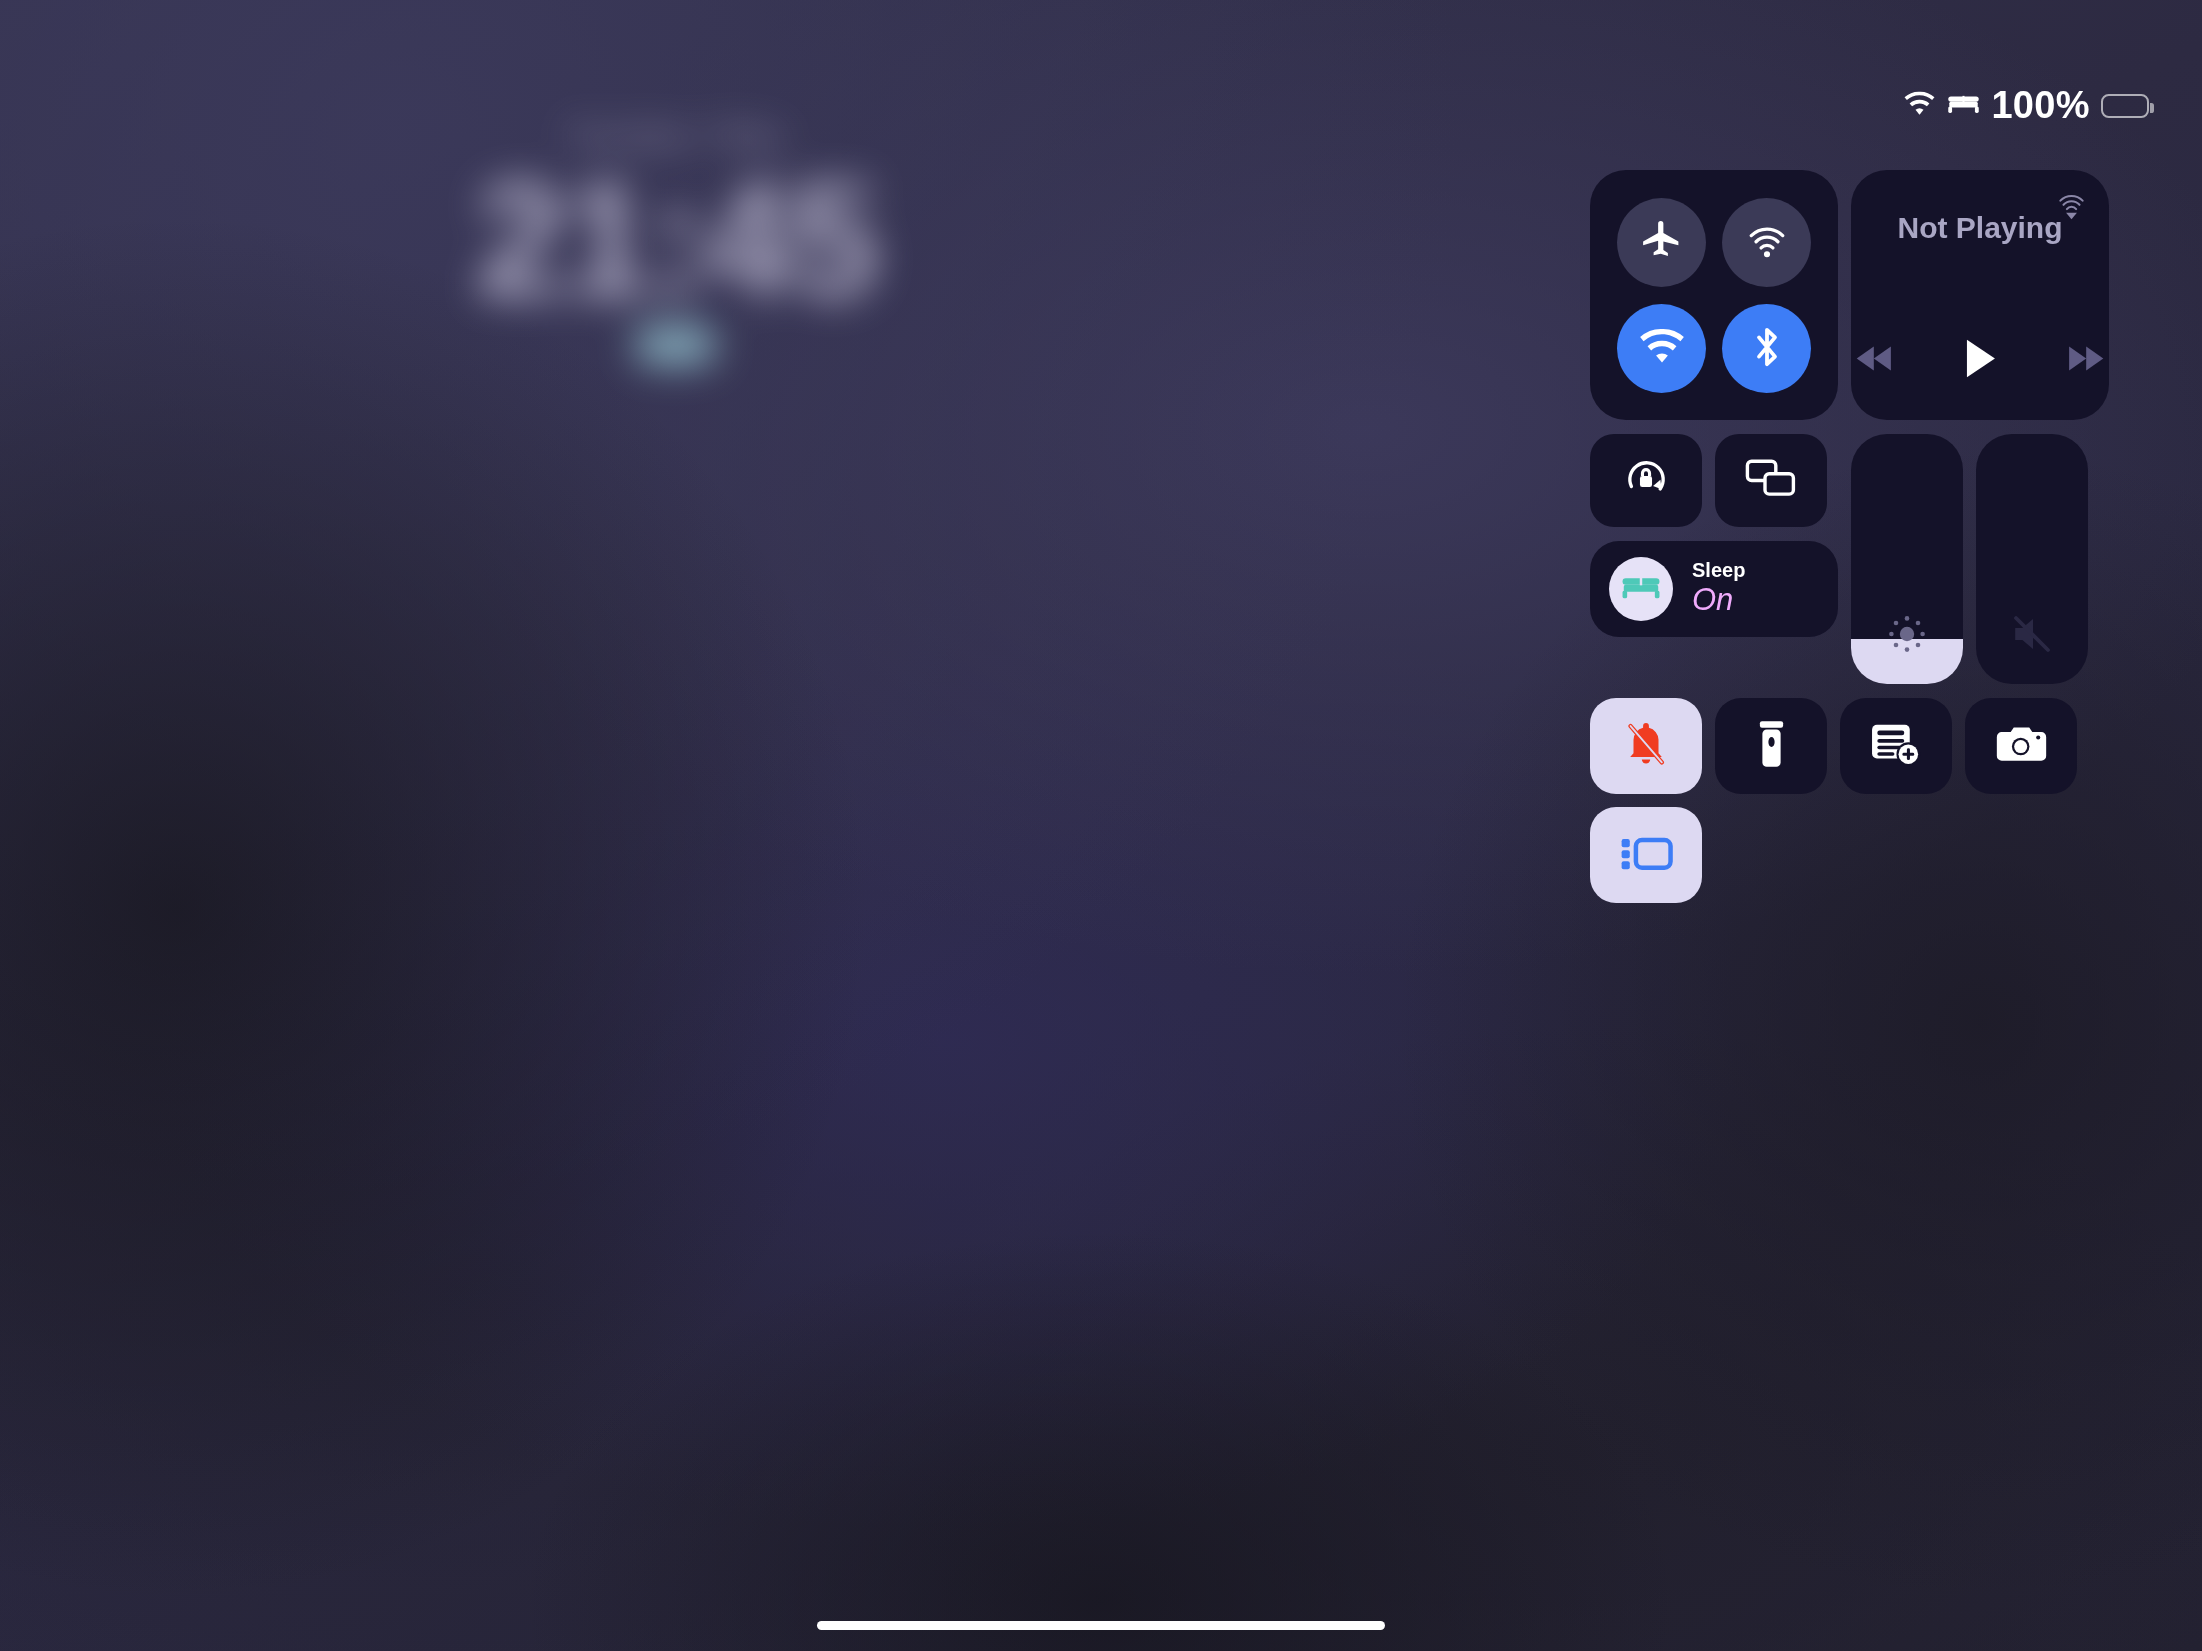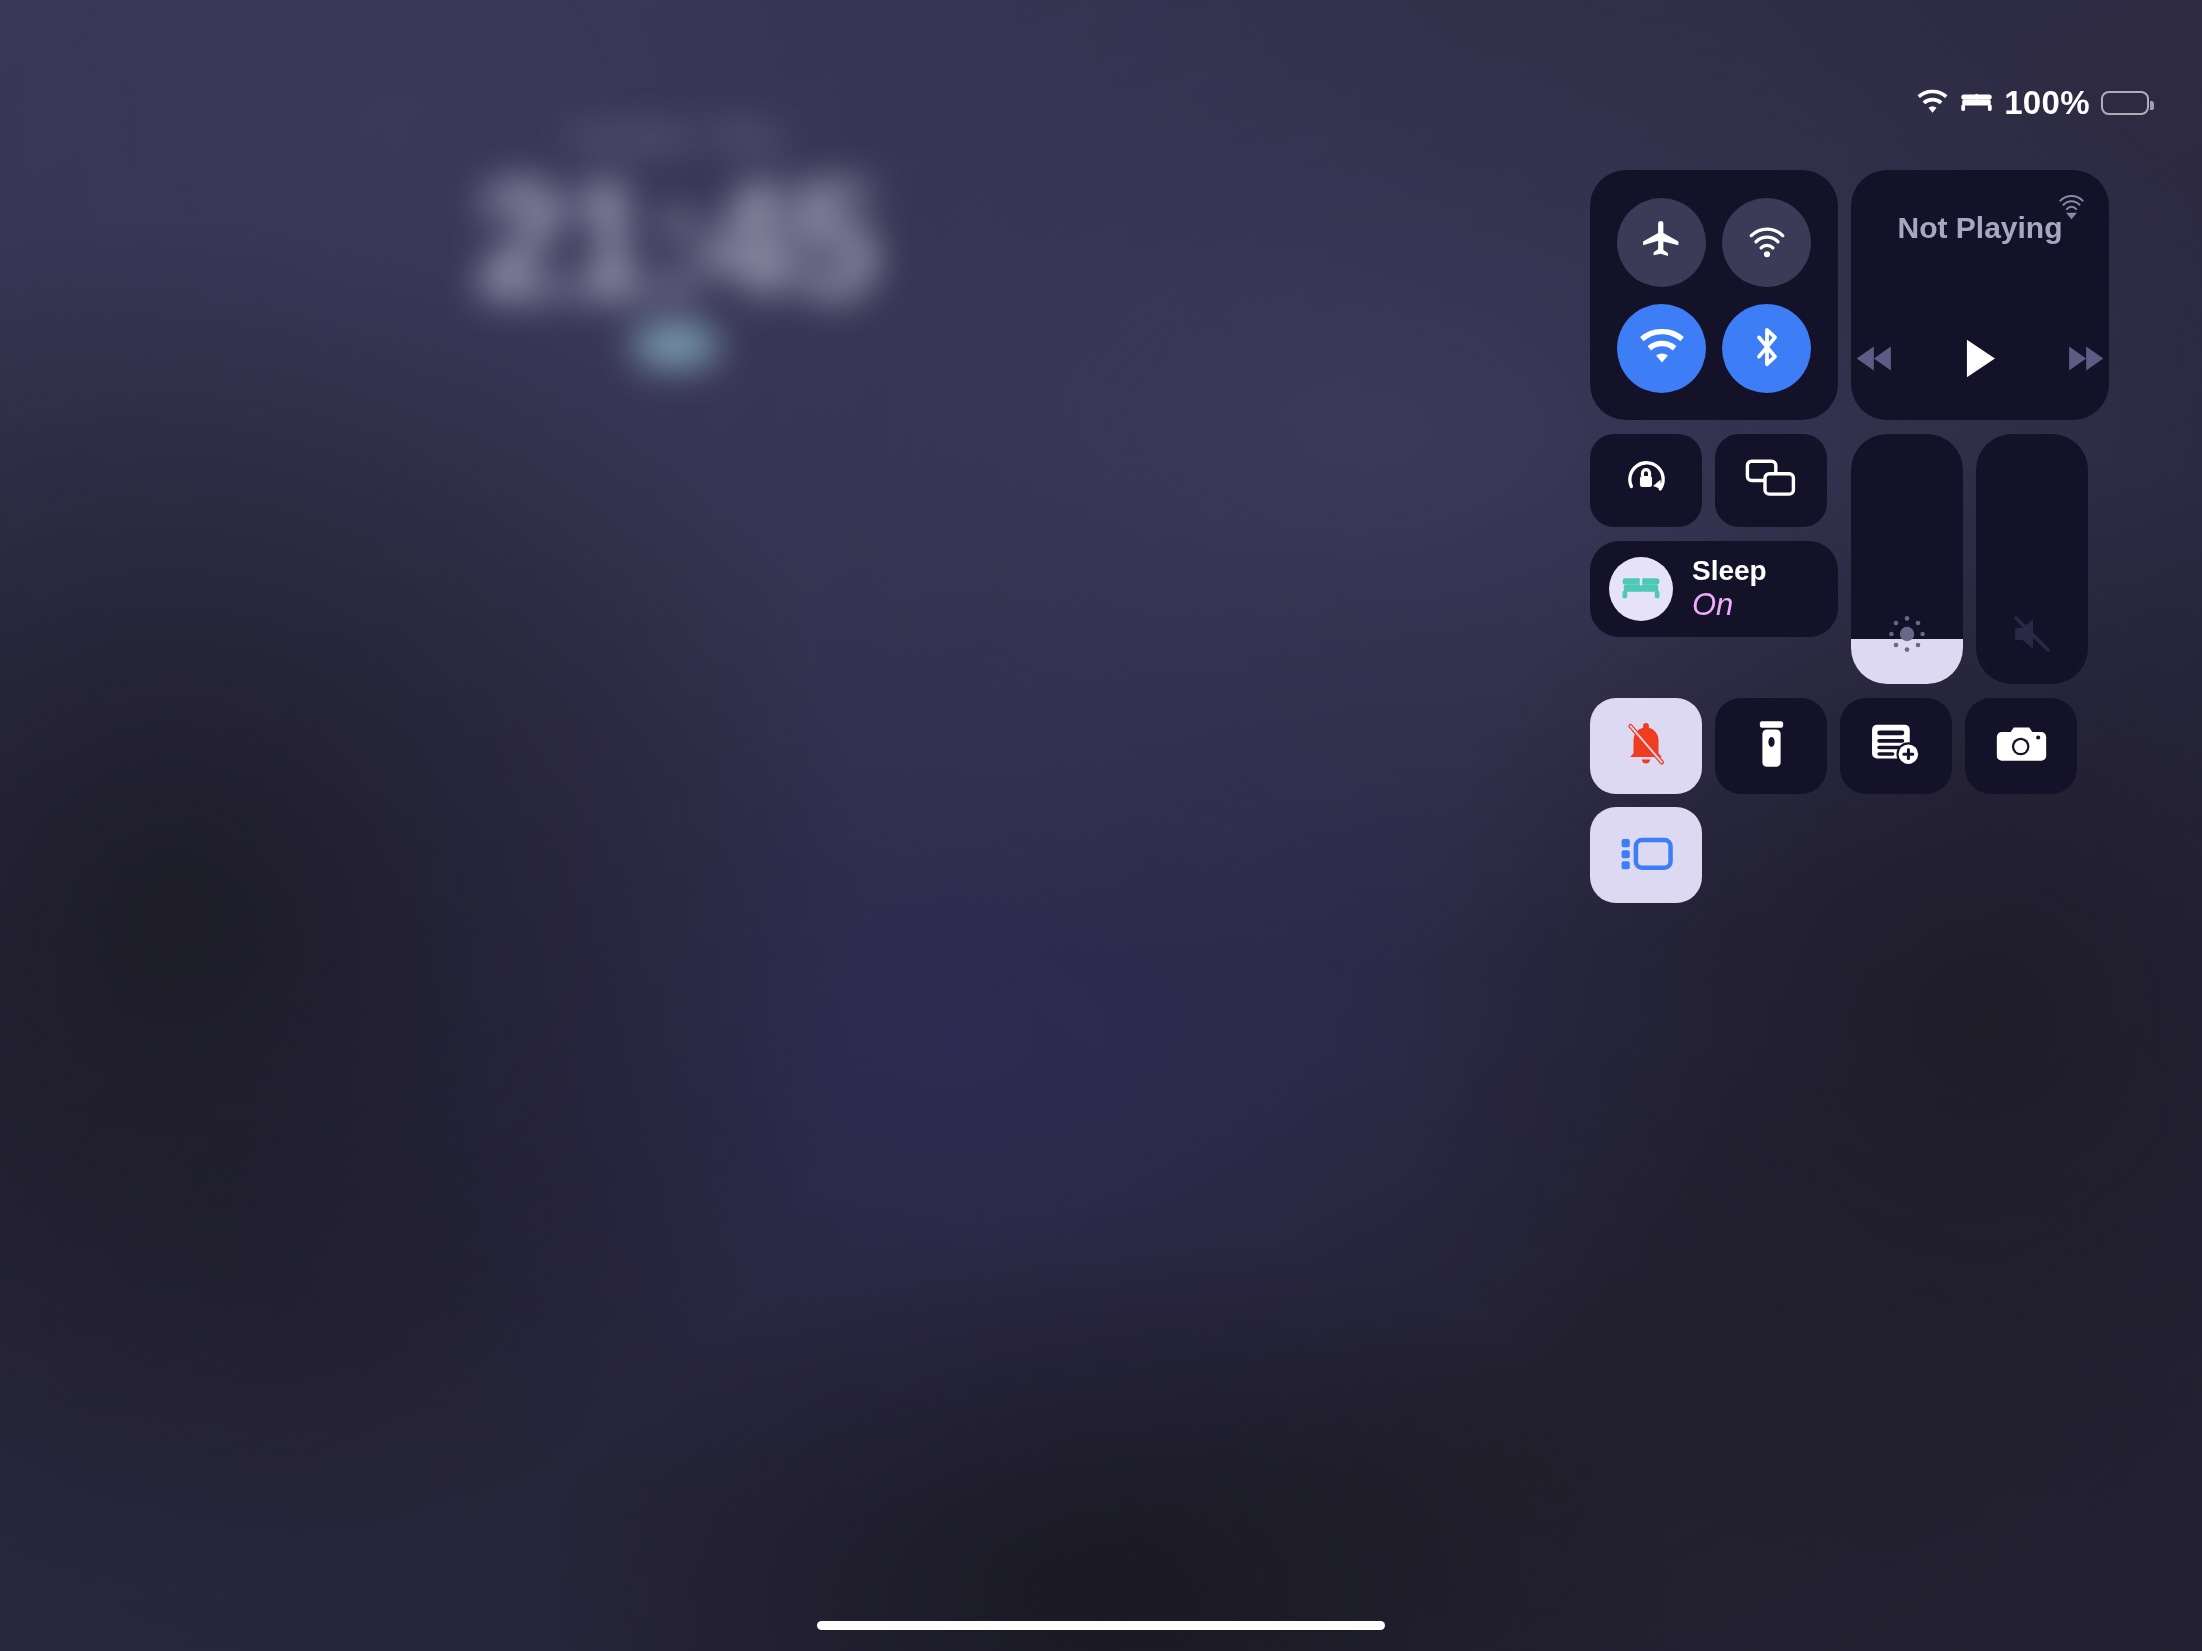--- a/index.html
+++ b/index.html
@@ -48,21 +48,21 @@
     margin:3.4px auto 0; width:83px; height:40px; border-radius:22.4px;
     background:#9fd2dd; opacity:.85;
   }
 
   
   #statusbar{
     position:absolute; right:53px; top:84px;
     display:flex; align-items:center; gap:11.2px;
     color:#ffffff;
   }
-  #statusbar .sb-pct{ font-size:33px; font-weight:600; letter-spacing:0.3px; }
+  #statusbar .sb-pct{ font-size:38px; font-weight:600; letter-spacing:0.3px; }
   .batt{
     width:48px; height:24px; border:2.6px solid rgba(255,255,255,.62);
     border-radius:7.7px; position:relative; padding:2.6px;
   }
   .batt::after{
     content:""; position:absolute; right:-6.9px; top:7.7px;
     width:4.3px; height:9.5px; border-radius:0 2.6px 2.6px 0;
     background:rgba(255,255,255,.55);
   }
   .batt-fill{ height:100%; width:100%; background:#fff; border-radius:3.4px; }
@@ -110,21 +110,21 @@
   #focus-tile{
     width:248px; height:96px; border-radius:29px;
     background:#141229;
     display:flex; align-items:center; gap:19px; padding:0 19px;
   }
   #focus-circle{
     width:64px; height:64px; border-radius:50%;
     background:#e6e2f7;
     display:flex; align-items:center; justify-content:center; flex:none;
   }
-  #focus-name{ font-size:28px; font-weight:700; color:#ffffff; line-height:1.18; }
+  #focus-name{ font-size:20px; font-weight:700; color:#ffffff; line-height:1.18; }
   #focus-state{ font-size:31px; font-weight:400; color:#f0abfc; line-height:1.18;font-style:italic; }
 
   
   .slider{
     width:112px; height:250px; border-radius:36px;
     background:#141229; position:relative; overflow:hidden;
     display:flex; align-items:flex-end; justify-content:center;
   }
   .slider-fill{
     position:absolute; left:0; right:0; bottom:0;

